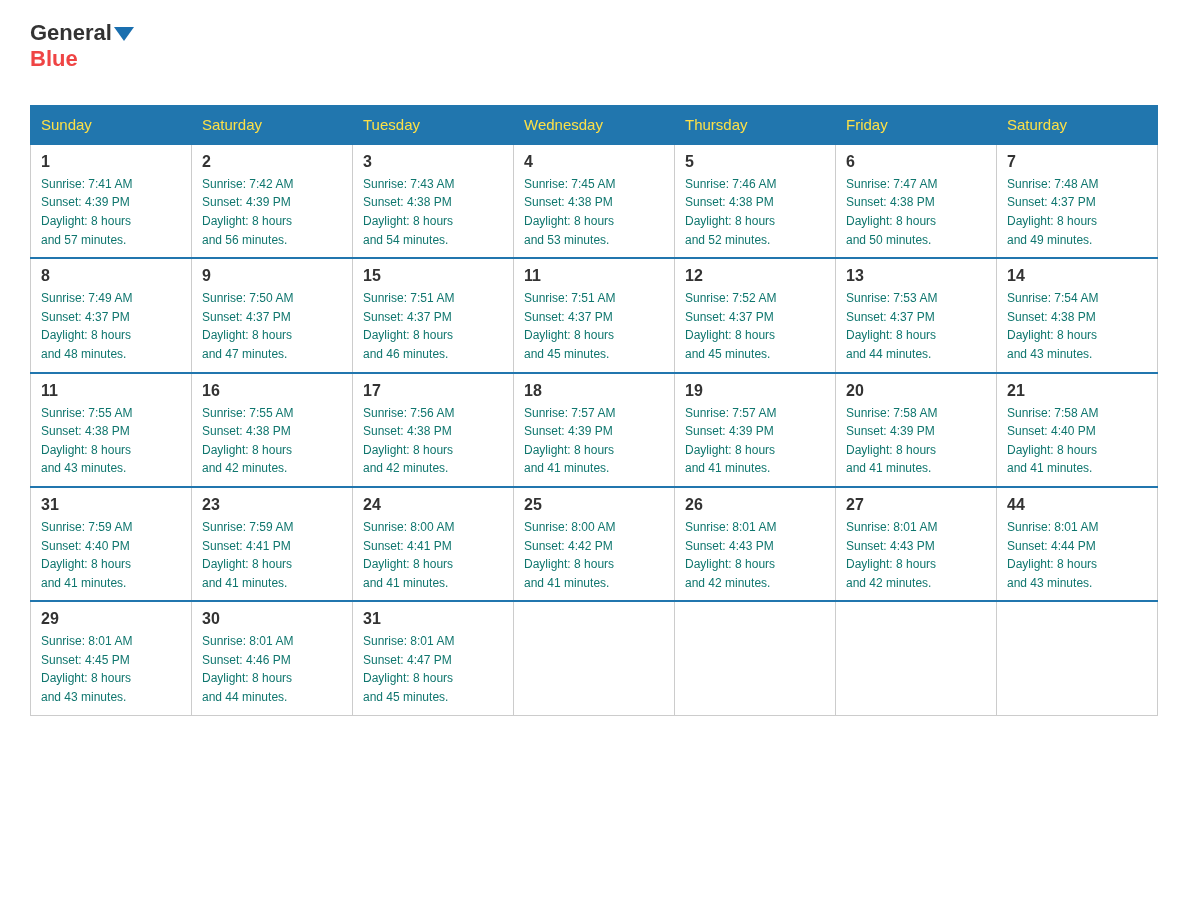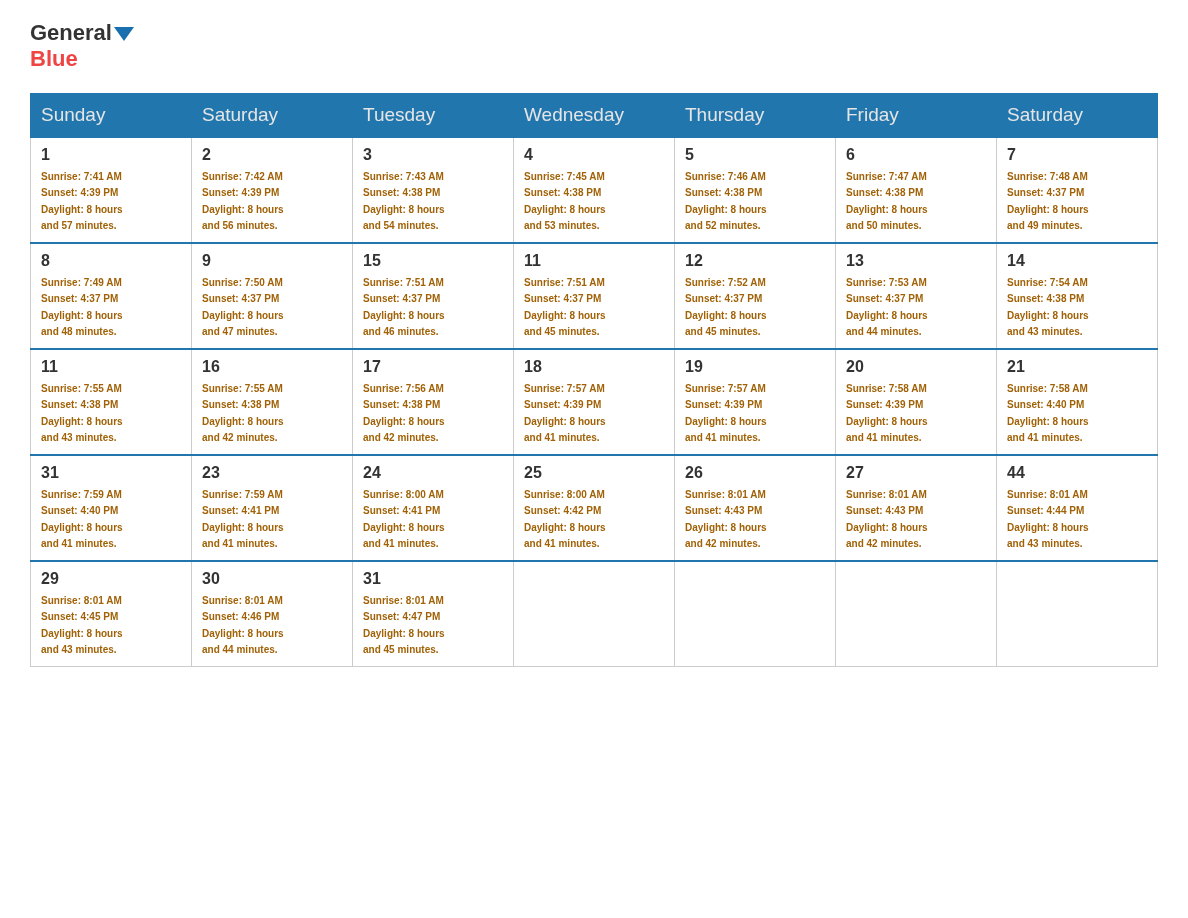--- a/index.html
+++ b/index.html
@@ -7,21 +7,21 @@
       font-family: Arial, sans-serif;
       background: #fff;
       width: 1188px;
       min-height: 918px;
       padding: 20px 30px;
     }
     .header {
       display: flex;
       justify-content: space-between;
       align-items: center;
-      margin-bottom: 20px;
+      margin-bottom: 32px;
     }
     .logo {
       display: flex;
       flex-direction: column;
       font-size: 22px;
       font-weight: bold;
       line-height: 1.2;
     }
     .logo-general { color: #333; }
     .logo-blue { color: #ef4444; }
@@ -48,46 +48,45 @@
       color: #444;
       margin-top: 4px;
     }
     table {
       width: 100%;
       border-collapse: collapse;
       font-size: 13.5px;
     }
     thead tr th {
       background-color: #2176ae;
-      color: #e5e5e5;
+      color: #fde047;
       padding: 10px 10px;
       text-align: left;
-      font-size: 19px;
+      font-size: 15px;
       font-weight: normal;
       border: 1px solid #2176ae;
     }
     tbody tr td {
       border: 1px solid #ccc;
       border-top: 2px solid #2176ae;
       padding: 8px 10px;
       vertical-align: top;
       color: #333;
       width: calc(100% / 7);
     }
     .day-num {
       font-size: 16px;
       font-weight: bold;
       display: block;
       margin-bottom: 4px;
     }
     .day-info {
-      font-size: 10px;
-      color: #a16207;
+      font-size: 12px;
+      color: #0f766e;
       line-height: 1.55;
-      font-weight: bold;
     }
     tbody tr td.empty {
       background: #fff;
     }
   </style>
 </head>
 <body>
 
 <div class="header">
   <div class="logo">

